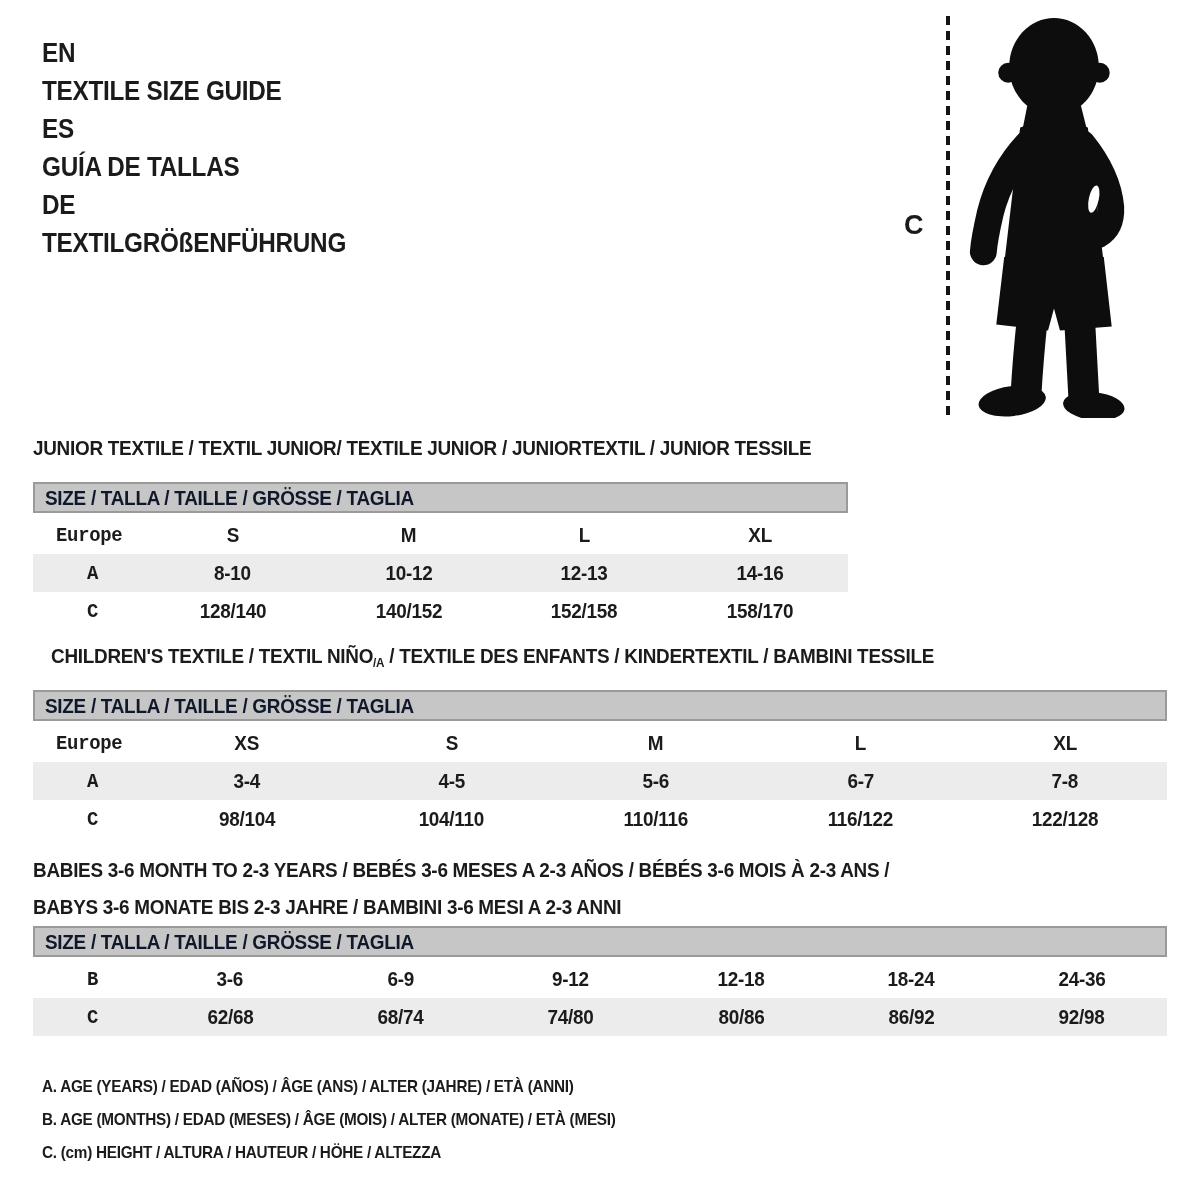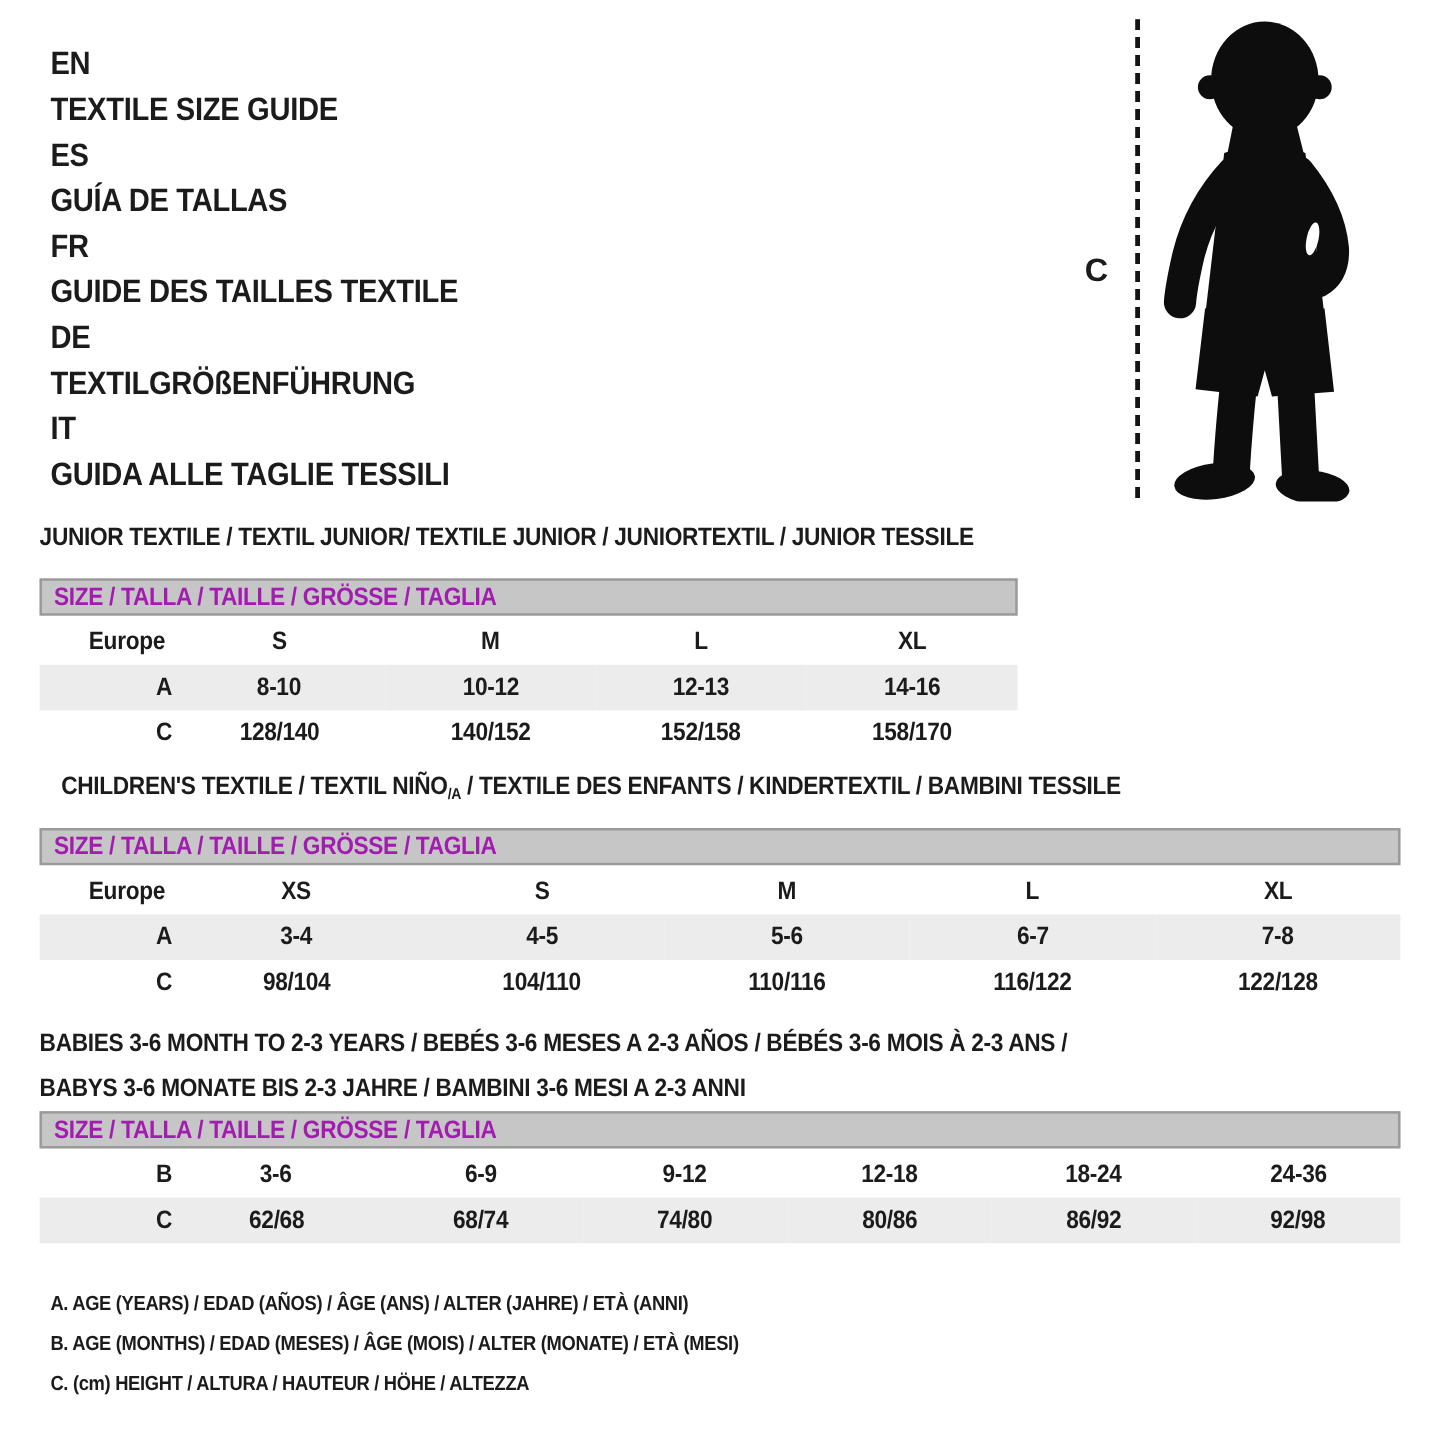--- a/index.html
+++ b/index.html
@@ -20,24 +20,24 @@
 
   
   .c-label{left:904px;top:210px;font-size:27px;}
   .dash-line{left:946px;top:16px;width:4px;height:402px;
     background:repeating-linear-gradient(to bottom,#141414 0 9px,transparent 9px 15px);}
   .baby{left:966px;top:10px;}
 
   
   .section-heading{font-size:21px;}
   .size-band{background:#c6c6c6;border:2px solid #9a9a9a;box-sizing:border-box;
-    height:31px;line-height:27px;padding-left:10px;font-size:21px;color:#a21caf;}
+    height:31px;line-height:27px;padding-left:10px;font-size:21px;color:#0f172a;}
   table{border-collapse:collapse;table-layout:fixed;margin-top:3px;}
   td{padding:0;font-size:21px;}
-  td.lbl{text-align:right;padding-left:8px;}
+  td.lbl{text-align:center;padding-left:8px;font-family:Liberation Mono, monospace;}
   td.val{text-align:center;}
   tr{height:38px;}
   tr.shaded{background:#ececec;}
   .subA{font-size:13px;vertical-align:-4px;}
 
   
   .notes{left:42px;top:1070px;font-size:17px;line-height:33px;}
 </style>
 </head>
 <body>
@@ -45,30 +45,22 @@
 <div class="abs lang-list">
   <div class="lang-row">
     <span class="lang-code"><span class="cond">EN</span></span>
     <span class="cond">TEXTILE SIZE GUIDE</span>
   </div>
   <div class="lang-row">
     <span class="lang-code"><span class="cond">ES</span></span>
     <span class="cond">GUÍA DE TALLAS</span>
   </div>
   <div class="lang-row">
-    <span class="lang-code"><span class="cond">FR</span></span>
-    <span class="cond">GUIDE DES TAILLES TEXTILE</span>
-  </div>
-  <div class="lang-row">
     <span class="lang-code"><span class="cond">DE</span></span>
     <span class="cond">TEXTILGRÖßENFÜHRUNG</span>
-  </div>
-  <div class="lang-row">
-    <span class="lang-code"><span class="cond">IT</span></span>
-    <span class="cond">GUIDA ALLE TAGLIE TESSILI</span>
   </div>
 </div>
 
 <div class="abs c-label">C</div>
 <div class="abs dash-line"></div>
 <div class="abs baby">
   <svg width="174" height="408" viewBox="0 0 174 410">
     <g fill="#0d0d0d" stroke="none">
       <ellipse cx="88" cy="57" rx="45" ry="49"></ellipse>
       <circle cx="42" cy="63" r="10"></circle>

